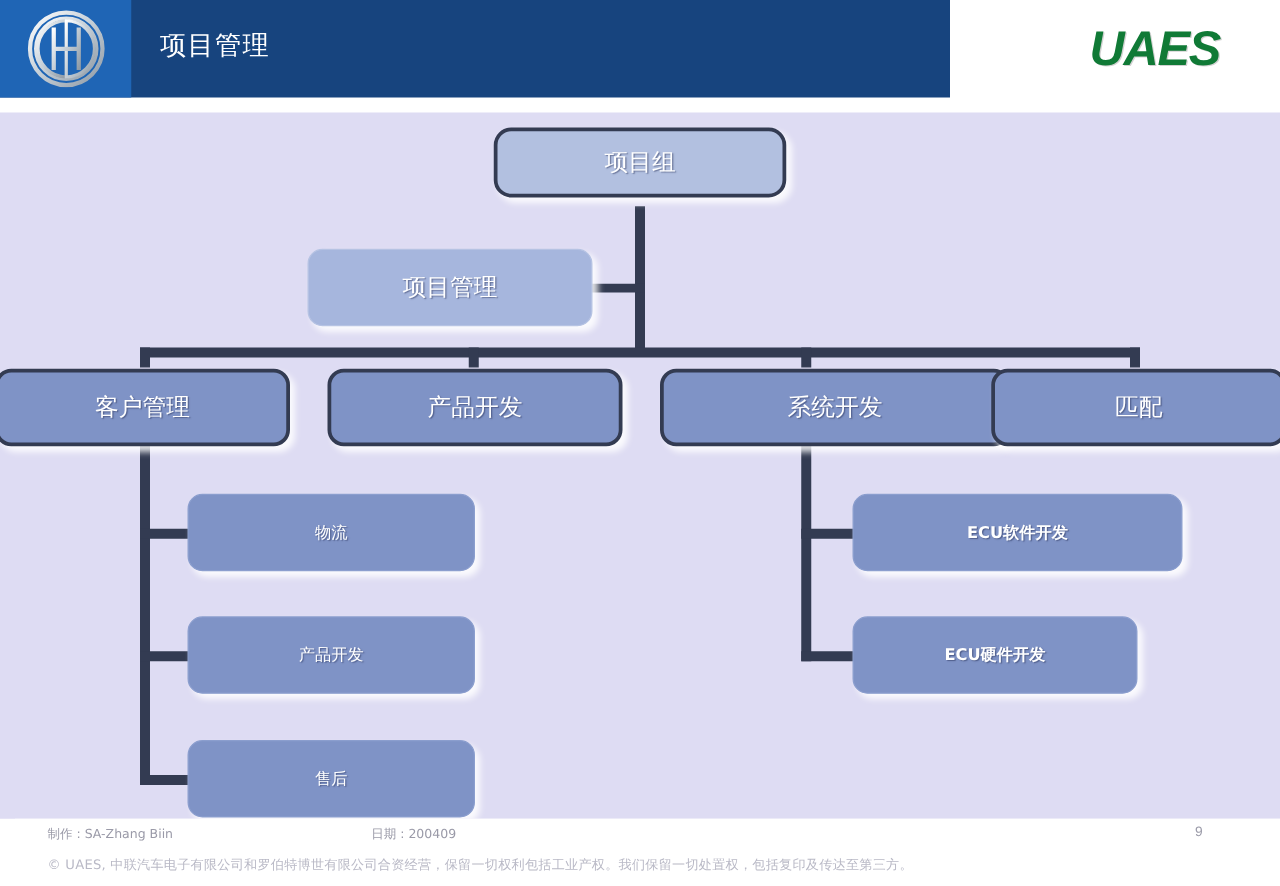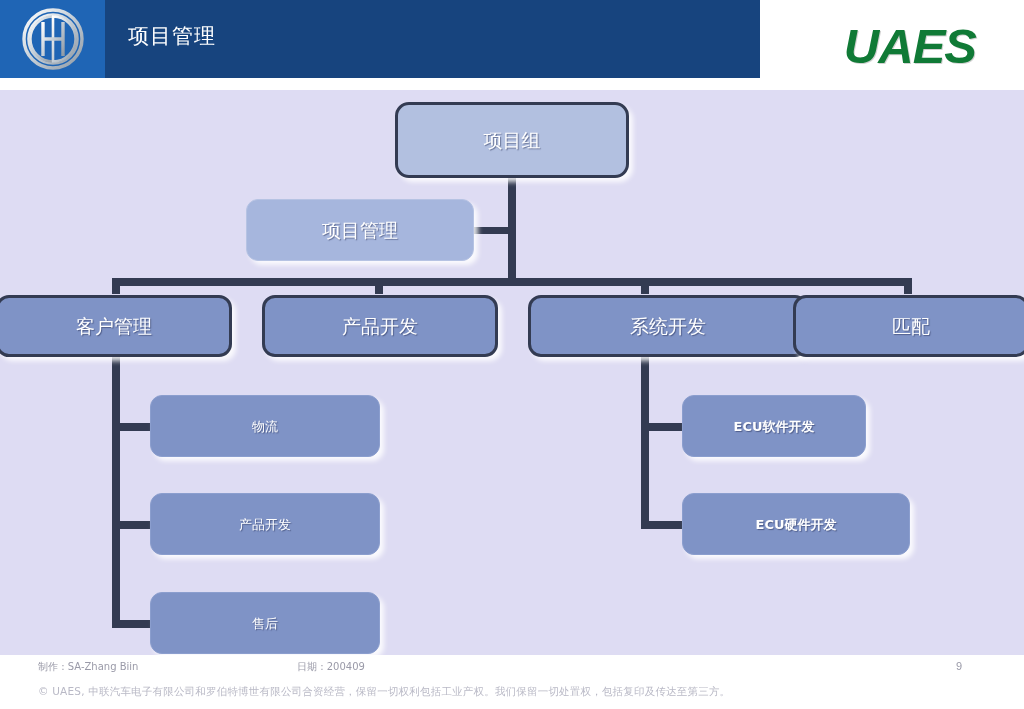--- a/index.html
+++ b/index.html
@@ -42,21 +42,21 @@
     font-size: 21px;
     letter-spacing: 1px;
     font-family: "DejaVu Sans", "Liberation Sans", sans-serif;
     white-space: nowrap;
   }
   .uaes-logo {
     position: absolute;
     right: 48px;
     top: 18px;
     color: #107a36;
-    font-size: 49px;
+    font-size: 39px;
     font-weight: bold;
     font-style: italic;
     letter-spacing: -1px;
     font-family: "Liberation Sans", sans-serif;
     text-shadow: 1px 1px 0 rgba(0,0,0,0.18);
   }
 
   
   .panel {
     position: absolute;
@@ -183,21 +183,21 @@
 
   <div class="conn" style="left:112px; top:264px; width:8px; height:274px;"></div>
   <div class="conn" style="left:112px; top:333px; width:48px; height:8px;"></div>
   <div class="conn" style="left:112px; top:431px; width:48px; height:8px;"></div>
   <div class="conn" style="left:112px; top:530px; width:48px; height:8px;"></div>
 
   <div class="conn" style="left:641px; top:264px; width:8px; height:175px;"></div>
   <div class="conn" style="left:641px; top:333px; width:50px; height:8px;"></div>
   <div class="conn" style="left:641px; top:431px; width:50px; height:8px;"></div>
 
-  <div class="node top" style="left:395px; top:12px; width:234px; height:76px;">
+  <div class="node top" style="left:395px; top:12px; width:234px; height:56px;">
     <span class="lbl">项目组</span>
   </div>
 
   <div class="node soft" style="left:246px; top:109px; width:228px; height:62px;">
     <span class="lbl">项目管理</span>
   </div>
 
   <div class="node mid" style="left:-4px; top:205px; width:236px; height:62px;">
     <span class="lbl">客户管理</span>
   </div>
@@ -219,21 +219,21 @@
   </div>
 
   <div class="node leaf" style="left:150px; top:403px; width:230px; height:62px;">
     <span class="lbl">产品开发</span>
   </div>
 
   <div class="node leaf" style="left:150px; top:502px; width:230px; height:62px;">
     <span class="lbl">售后</span>
   </div>
 
-  <div class="node leaf bold" style="left:682px; top:305px; width:184px; height:62px;">
+  <div class="node leaf bold" style="left:682px; top:305px; width:264px; height:62px;">
     <span class="lbl">ECU软件开发</span>
   </div>
 
   <div class="node leaf bold" style="left:682px; top:403px; width:228px; height:62px;">
     <span class="lbl">ECU硬件开发</span>
   </div>
 
 </div>
 
 <div class="footer">

